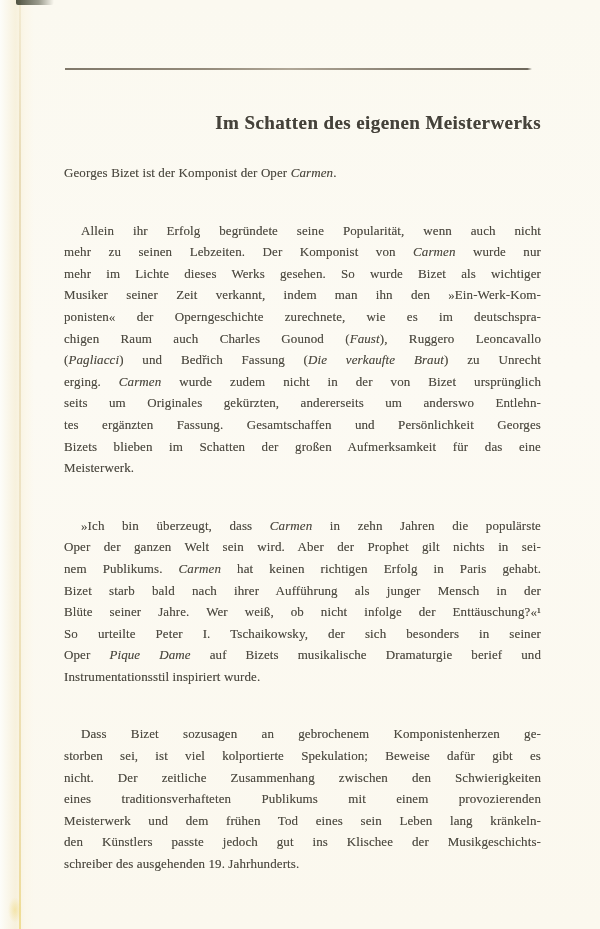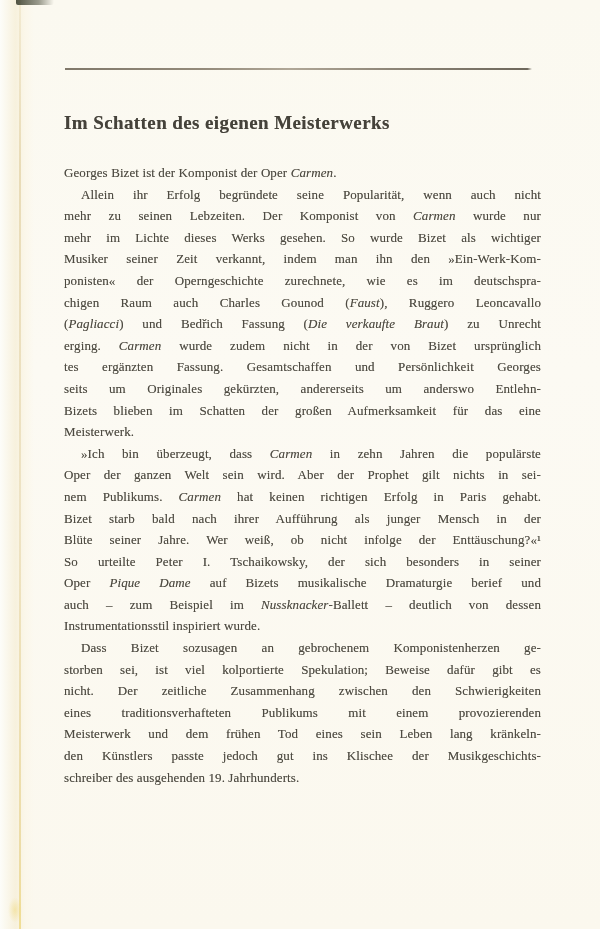--- a/index.html
+++ b/index.html
@@ -36,40 +36,40 @@
   .smudge {
     position: absolute; left: 8px; bottom: 6px; width: 14px; height: 26px;
     background: radial-gradient(ellipse at center, rgba(240,216,120,0.5), rgba(240,216,120,0) 70%);
   }
   .top-rule {
     position: absolute; left: 65px; top: 68px; width: 467px; height: 2px;
     background: linear-gradient(90deg, #80786a 0%, #948b7b 30%, #b0a797 48%, #8d8577 70%, #6e685c 99%, rgba(110,104,92,0) 100%);
   }
   .heading {
     position: absolute; left: 64px; top: 99px; width: 477px;
-    text-align: left;
+    text-align: right;
     font-size: 19px; font-weight: bold;
     letter-spacing: 0.4px;
     color: #45423a;
     text-shadow: 0 0 0.6px rgba(69,66,58,0.55);
   }
   .body-text {
     position: absolute; left: 64px; top: 162px; width: 477px;
     font-size: 13px; line-height: 21.6px;
     color: #4e4b42;
     text-shadow: 0 0 0.55px rgba(78,75,66,0.5);
     letter-spacing: 0.1px;
   }
   .line {
     text-align: justify;
     text-align-last: justify;
     white-space: normal;
   }
   .line.para-end { text-align-last: left; }
-  .line.indent { text-indent: 17px; }
+  .line.indent { text-indent: 17px; margin-top: 36px; }
   .line i { font-style: italic; }
 </style>
 </head>
 <body>
 
 <div class="page">
   <div class="edge-band"></div>
   <div class="crease"></div>
   <div class="corner-mark"></div>
   <div class="smudge"></div>
@@ -81,32 +81,31 @@
   <div class="body-text">
       <div class="line para-end"><span>Georges Bizet ist der Komponist der Oper </span><i>Carmen</i><span>.</span></div>
       <div class="line indent"><span>Allein ihr Erfolg begründete seine Popularität, wenn auch nicht</span></div>
       <div class="line"><span>mehr zu seinen Lebzeiten. Der Komponist von </span><i>Carmen</i><span> wurde nur</span></div>
       <div class="line"><span>mehr im Lichte dieses Werks gesehen. So wurde Bizet als wichtiger</span></div>
       <div class="line"><span>Musiker seiner Zeit verkannt, indem man ihn den »Ein-Werk-Kom-</span></div>
       <div class="line"><span>ponisten« der Operngeschichte zurechnete, wie es im deutschspra-</span></div>
       <div class="line"><span>chigen Raum auch Charles Gounod (</span><i>Faust</i><span>), Ruggero Leoncavallo</span></div>
       <div class="line"><span>(</span><i>Pagliacci</i><span>) und Bedřich Fassung (</span><i>Die verkaufte Braut</i><span>) zu Unrecht</span></div>
       <div class="line"><span>erging. </span><i>Carmen</i><span> wurde zudem nicht in der von Bizet ursprünglich</span></div>
+      <div class="line"><span>seits um Originales gekürzten, andererseits um anderswo Entlehn-</span></div>
       <div class="line"><span>tes ergänzten Fassung. Gesamtschaffen und Persönlichkeit Georges</span></div>
-      <div class="line"><span>seits um Originales gekürzten, andererseits um anderswo Entlehn-</span></div>
       <div class="line"><span>Bizets blieben im Schatten der großen Aufmerksamkeit für das eine</span></div>
       <div class="line para-end"><span>Meisterwerk.</span></div>
       <div class="line indent"><span>»Ich bin überzeugt, dass </span><i>Carmen</i><span> in zehn Jahren die populärste</span></div>
       <div class="line"><span>Oper der ganzen Welt sein wird. Aber der Prophet gilt nichts in sei-</span></div>
       <div class="line"><span>nem Publikums. </span><i>Carmen</i><span> hat keinen richtigen Erfolg in Paris gehabt.</span></div>
       <div class="line"><span>Bizet starb bald nach ihrer Aufführung als junger Mensch in der</span></div>
       <div class="line"><span>Blüte seiner Jahre. Wer weiß, ob nicht infolge der Enttäuschung?«¹</span></div>
       <div class="line"><span>So urteilte Peter I. Tschaikowsky, der sich besonders in seiner</span></div>
       <div class="line"><span>Oper </span><i>Pique Dame</i><span> auf Bizets musikalische Dramaturgie berief und</span></div>
-      <div class="line"><span>auch – zum Beispiel im </span><i>Nussknacker</i><span>-Ballett – deutlich von dessen</span></div>
       <div class="line para-end"><span>Instrumentationsstil inspiriert wurde.</span></div>
       <div class="line indent"><span>Dass Bizet sozusagen an gebrochenem Komponistenherzen ge-</span></div>
       <div class="line"><span>storben sei, ist viel kolportierte Spekulation; Beweise dafür gibt es</span></div>
       <div class="line"><span>nicht. Der zeitliche Zusammenhang zwischen den Schwierigkeiten</span></div>
       <div class="line"><span>eines traditionsverhafteten Publikums mit einem provozierenden</span></div>
       <div class="line"><span>Meisterwerk und dem frühen Tod eines sein Leben lang kränkeln-</span></div>
       <div class="line"><span>den Künstlers passte jedoch gut ins Klischee der Musikgeschichts-</span></div>
       <div class="line para-end"><span>schreiber des ausgehenden 19. Jahrhunderts.</span></div>
     </div>
 </div>

